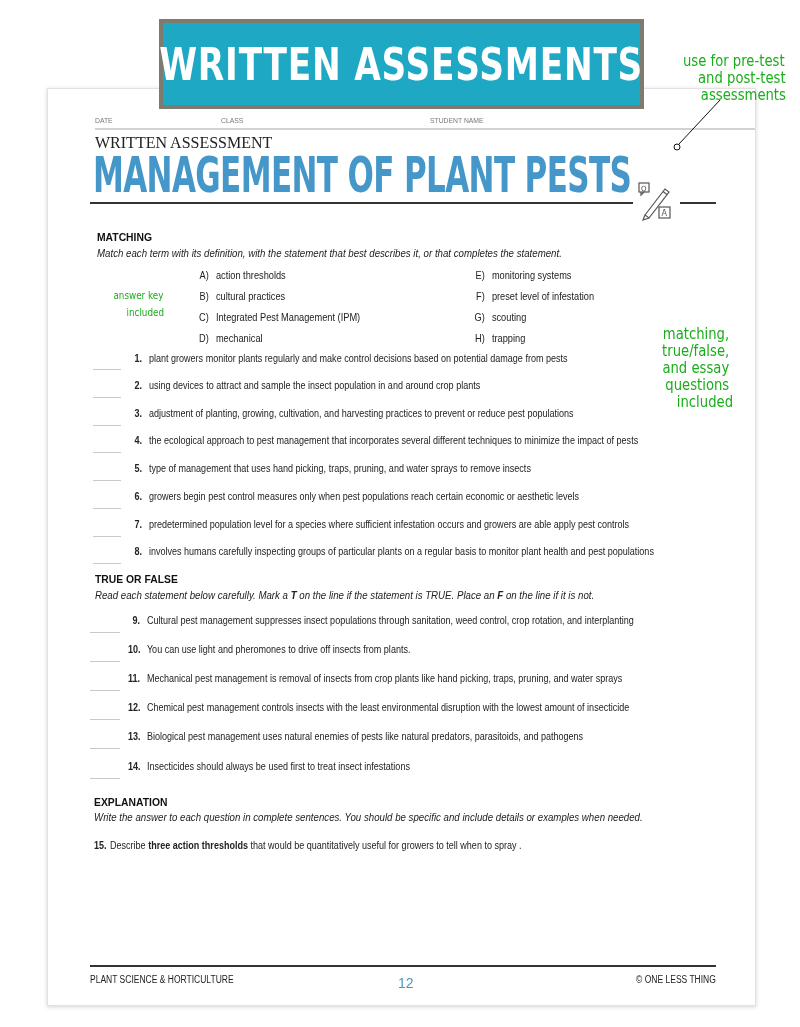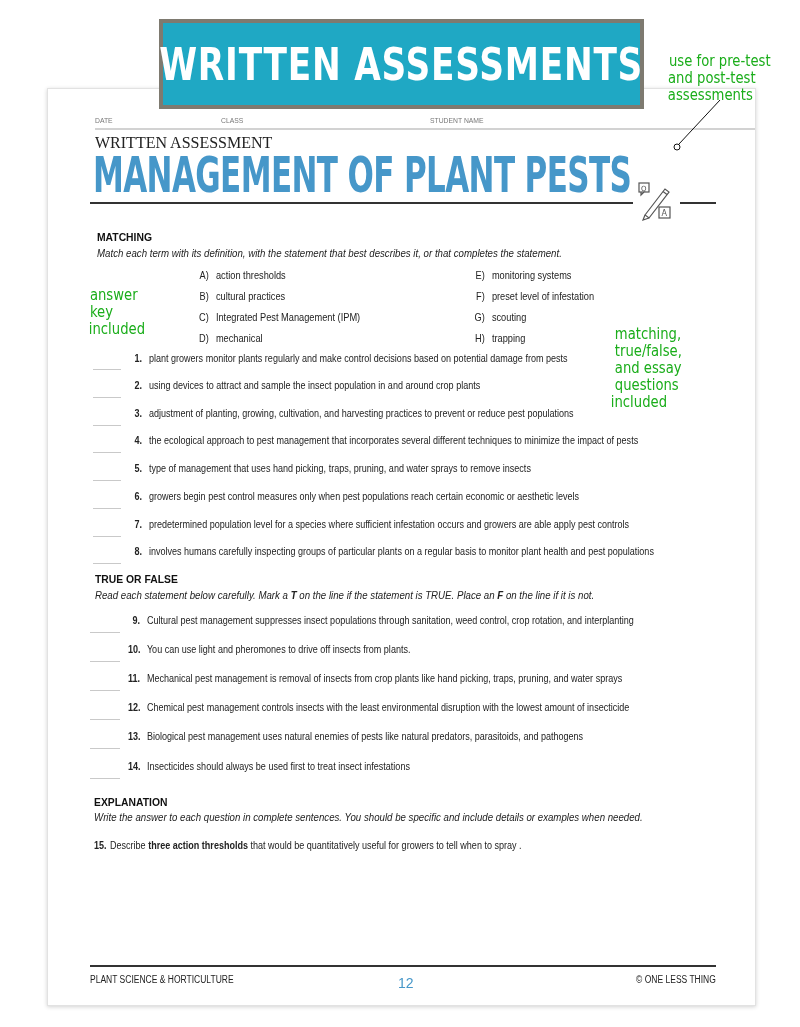--- a/index.html
+++ b/index.html
@@ -18,21 +18,21 @@
   }
   .banner-inner {
     width: 100%; height: 100%; background: #1fa8c4; display: flex; align-items: center; justify-content: center;
   }
   .banner-text {
     color: #fff; font-family: "DejaVu Sans", sans-serif; font-weight: bold; font-size: 44px;
     letter-spacing: 1px; transform: scaleX(0.78); white-space: nowrap; transform-origin: center;
   }
   .note {
     position: absolute; color: #1aad1a; font-family: "DejaVu Sans", sans-serif; font-size: 15px;
-    line-height: 17px; text-align: left; z-index: 6;
+    line-height: 17px; text-align: right; z-index: 6;
   }
   .note span { display: inline-block; transform: scaleX(0.88); }
   .pointer { position: absolute; left: 670px; top: 98px; z-index: 6; }
 
   .meta-row {
     position: absolute; left: 95px; top: 116px; width: 660px; height: 12px;
     border-bottom: 2px solid #d2d2d2; font-size: 8px; color: #777; letter-spacing: 0;
   }
   .meta-row span { position: absolute; top: 0; transform: scaleX(0.85); transform-origin: left; }
   .subtitle {
@@ -100,21 +100,21 @@
   <path d="M8 34 L28 8 L32 11 L12 37 Z" fill="none" stroke="#555" stroke-width="1.2"></path>
   <path d="M8 34 L6 39 L12 37" fill="none" stroke="#555" stroke-width="1.2"></path>
   <line x1="26" y1="10.5" x2="30" y2="13.5" stroke="#555" stroke-width="1.2"></line>
   <rect x="22" y="26" width="11" height="11" fill="none" stroke="#555" stroke-width="1.2"></rect>
   <text x="24.5" y="35" font-size="8" font-family="DejaVu Sans, sans-serif" fill="#555">A</text>
 </svg>
 
 <div class="section-head" style="top:231px;">MATCHING</div>
 <div class="section-sub" style="top:247px;">Match each term with its definition, with the statement that best describes it, or that completes the statement.</div>
 
-<div class="note" style="left:85px; top:287px; width:82px; font-size:15px;">
+<div class="note" style="left:85px; top:287px; width:82px; font-size:10px;">
   <span>answer key</span><br>
   <span>included</span>
 </div>
 
 <div class="term" style="left:193px; top:269px;"><span class="letter">A)</span><span>action thresholds</span></div>
 <div class="term" style="left:193px; top:290px;"><span class="letter">B)</span><span>cultural practices</span></div>
 <div class="term" style="left:193px; top:311px;"><span class="letter">C)</span><span>Integrated Pest Management (IPM)</span></div>
 <div class="term" style="left:193px; top:332px;"><span class="letter">D)</span><span>mechanical</span></div>
 <div class="term" style="left:469px; top:269px;"><span class="letter">E)</span><span>monitoring systems</span></div>
 <div class="term" style="left:469px; top:290px;"><span class="letter">F)</span><span>preset level of infestation</span></div>

